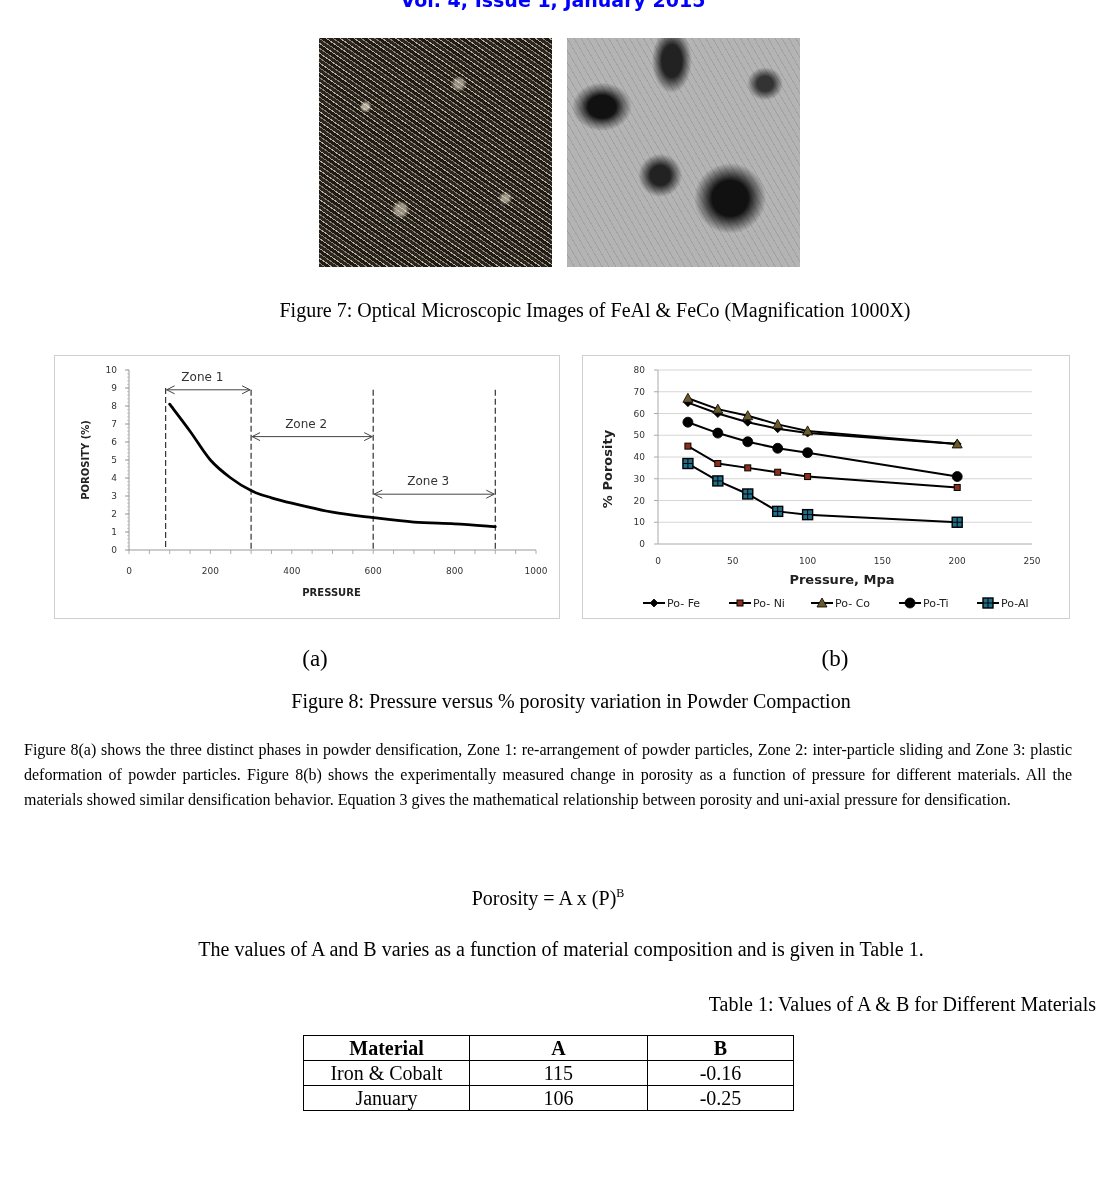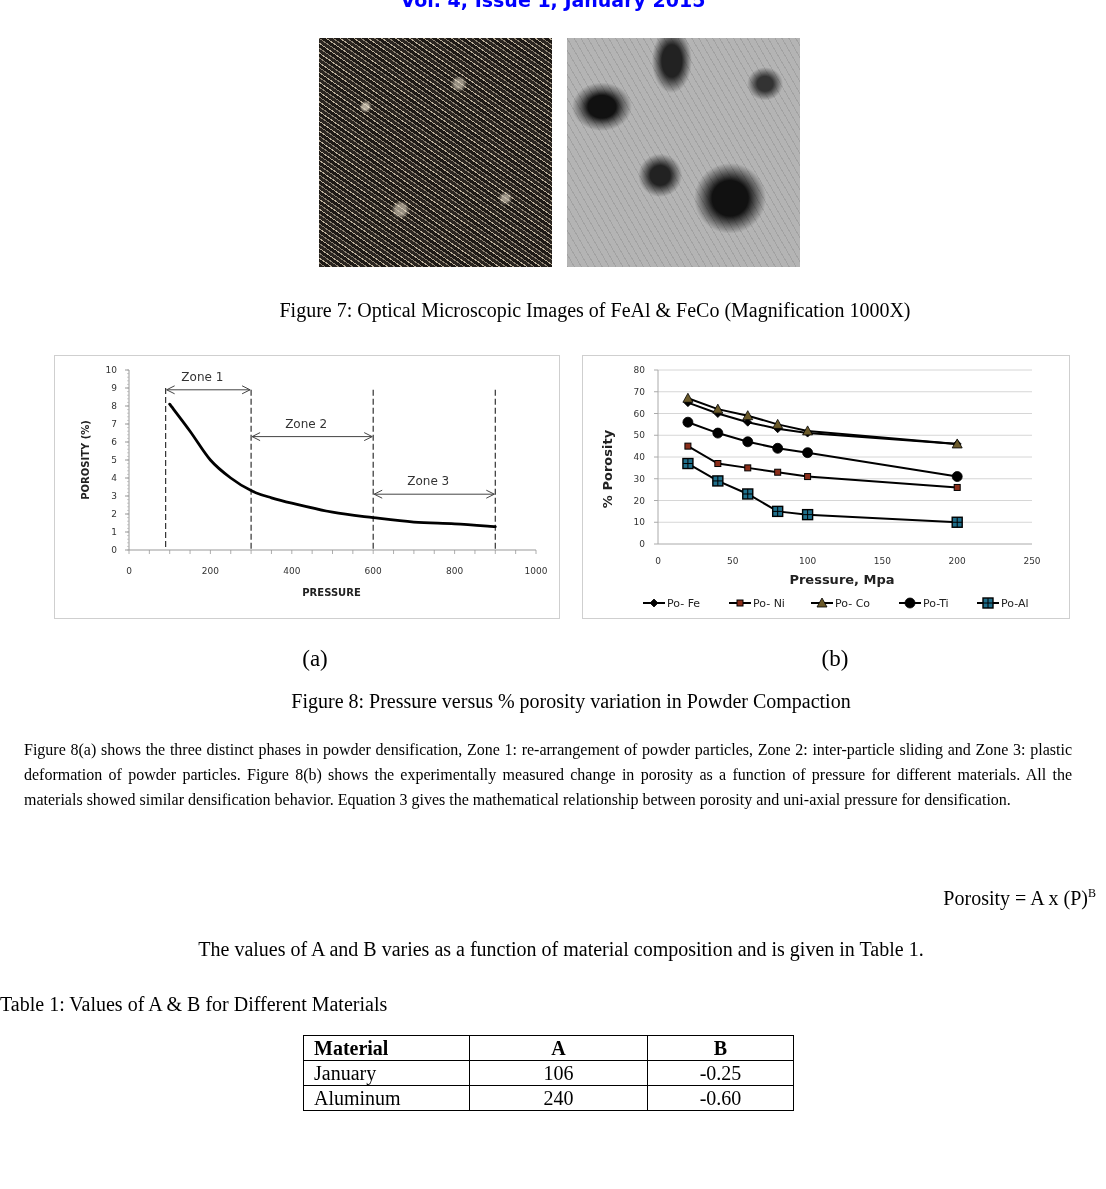--- a/index.html
+++ b/index.html
@@ -30,28 +30,28 @@
   .fig7cap { top: 299px; }
   .chartbox { border: 1px solid #cfcfcf; background: #fff; }
   .chart-a { left: 54px; top: 355px; width: 504px; height: 262px; }
   .chart-b { left: 582px; top: 355px; width: 486px; height: 262px; }
   svg text { font-family: "DejaVu Sans", sans-serif; }
   .sub { font-size: 23px; text-align: center; }
   .sub-a { left: 290px; top: 646px; width: 50px; }
   .sub-b { left: 810px; top: 646px; width: 50px; }
   .fig8cap { top: 690px; left: 0; width: 1142px; }
   .para { left: 24px; top: 737px; width: 1048px; font-size: 16px; line-height: 25.2px; text-align: justify; }
-  .eq { left: 0; width: 1096px; top: 886px; text-align: right; font-size: 20px; }
+  .eq { left: 0; width: 1096px; top: 886px; text-align: center; font-size: 20px; }
   .eq sup { font-size: 12px; }
   .para2 { left: 13px; width: 1096px; top: 938px; text-align: center; font-size: 20px; }
-  .tcap { left: 0; width: 1096px; top: 993px; text-align: left; font-size: 20px; }
+  .tcap { left: 0; width: 1096px; top: 993px; text-align: right; font-size: 20px; }
   table.vals { position: absolute; left: 303px; top: 1035px; border-collapse: collapse; font-size: 20px; }
   table.vals td, table.vals th { border: 1px solid #000; padding: 0 10px; height: 24px; line-height: 22px; }
   table.vals th { font-weight: bold; }
-  .c1 { width: 145px; text-align: left; }
+  .c1 { width: 145px; text-align: center; }
   .c2 { width: 157px; text-align: center; }
   .c3 { width: 125px; text-align: center; }
 </style>
 </head>
 <body>
 
 <div class="abs header">Vol. 4, Issue 1, January 2015</div>
 
 <div class="abs micro micro-a"></div>
 <div class="abs micro micro-b"></div>
@@ -302,23 +302,23 @@
 <table class="vals">
   <thead>
     <tr>
       <th class="c1">Material</th>
       <th class="c2">A</th>
       <th class="c3">B</th>
     </tr>
   </thead>
   <tbody>
     <tr>
+      <td class="c1">Iron &amp; Cobalt</td>
+      <td class="c2">115</td>
+      <td class="c3">-0.16</td>
+    </tr>
+    <tr>
       <td class="c1">January</td>
       <td class="c2">106</td>
       <td class="c3">-0.25</td>
     </tr>
-    <tr>
-      <td class="c1">Aluminum</td>
-      <td class="c2">240</td>
-      <td class="c3">-0.60</td>
-    </tr>
   </tbody>
 </table>
 
 </body></html>

